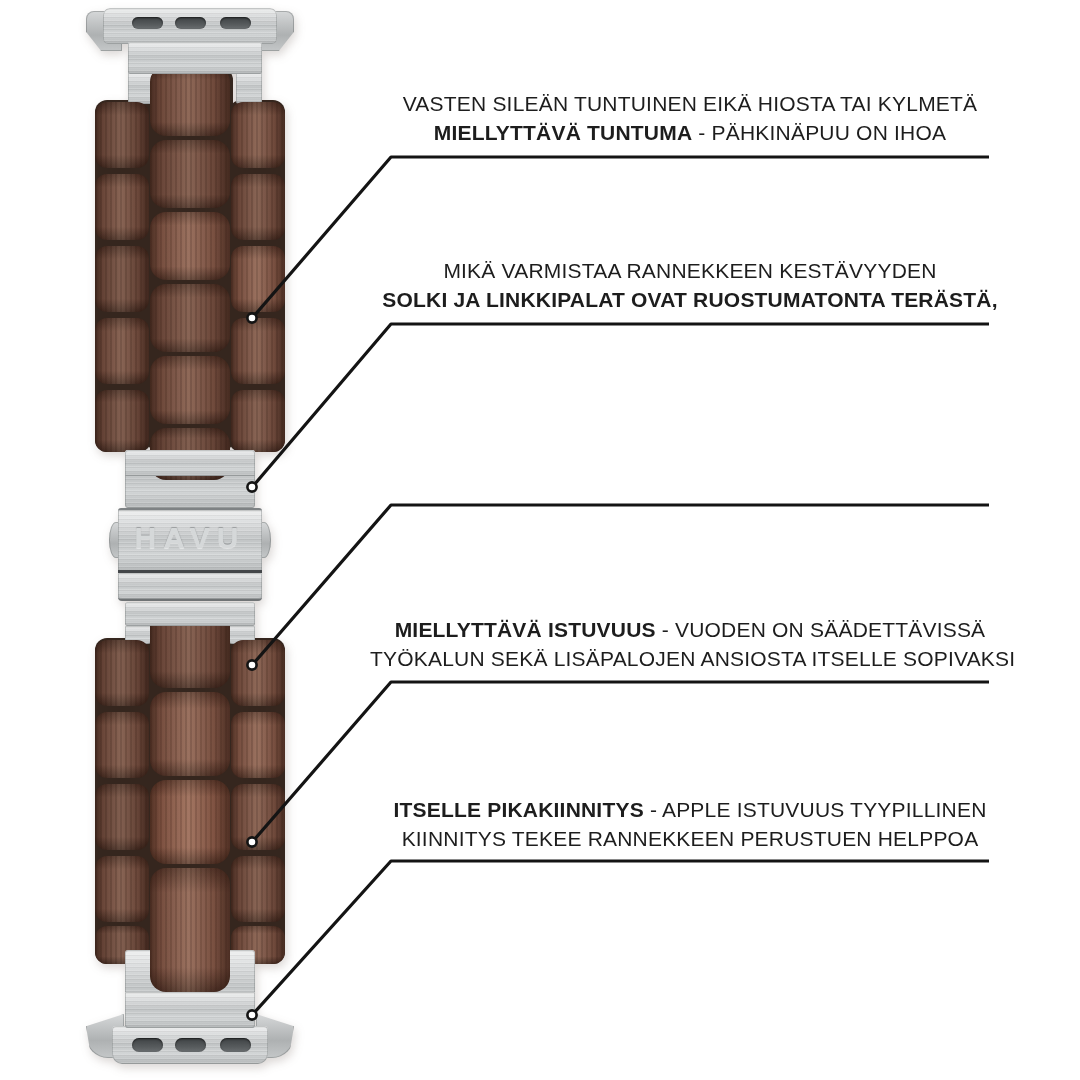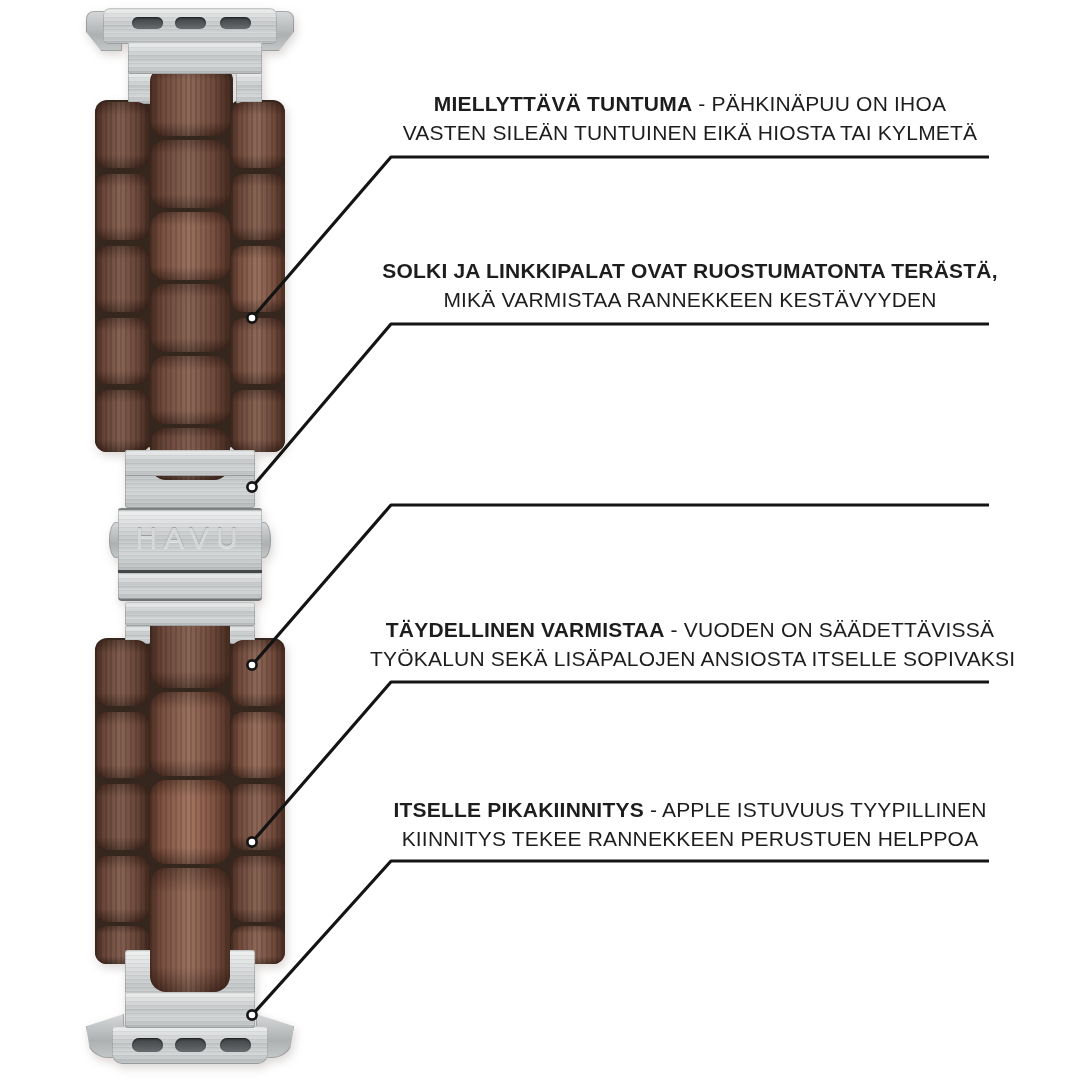--- a/index.html
+++ b/index.html
@@ -37,21 +37,21 @@
       repeating-linear-gradient(90deg, rgba(46,24,15,.18) 0 2px, rgba(0,0,0,0) 2px 5px),
       linear-gradient(90deg, rgba(38,19,11,.6) 0, rgba(38,19,11,.12) 14%, rgba(255,226,200,.18) 48%, rgba(38,19,11,.1) 80%, rgba(38,19,11,.6) 100%),
       linear-gradient(180deg, rgba(35,17,10,.5) 0, rgba(0,0,0,0) 20%, rgba(0,0,0,0) 80%, rgba(25,12,7,.55) 100%);}
   .cen{left:55px;width:80px;}
   .sideL{left:0;width:54px;border-radius:12px;}
   .sideR{left:136px;width:54px;border-radius:12px;}
   .b88{filter:brightness(.88);} .b93{filter:brightness(.93);} .b97{filter:brightness(.97);}
   .b103{filter:brightness(1.05);} .b110{filter:brightness(1.1) saturate(1.05);}
 
   .logo{left:23px;top:521px;width:144px;text-align:center;z-index:5;
-        font-size:30px;letter-spacing:7px;color:#d5d8d9;font-weight:400;
+        font-size:30px;letter-spacing:7px;color:#d5d8d9;font-weight:700;
         text-shadow:0 1px 1px rgba(255,255,255,.5), 0 -1px 1px rgba(96,100,102,.45);}
 </style>
 </head>
 <body>
 
 <div class="stage">
 
   <div class="band">
 
     <div class="steel-dk" style="left:-9px;top:11px;width:36px;height:40px;border-radius:8px 0 0 4px;clip-path:polygon(0 0,100% 0,100% 100%,42% 100%,0 52%);"></div>
@@ -145,34 +145,34 @@
       <polyline points="989,682 391,682 254,840"></polyline>
       <circle cx="252" cy="842" r="4.6"></circle>
     </g>
     <g>
       <polyline points="989,861 391,861 254,1013"></polyline>
       <circle cx="252" cy="1015" r="4.6"></circle>
     </g>
   </svg>
 
   <div class="callout" style="top:89px">
+    <div><b></b><span>VASTEN SILEÄN TUNTUINEN EIKÄ HIOSTA TAI KYLMETÄ</span></div>
     <div><b>MIELLYTTÄVÄ TUNTUMA</b><span> - PÄHKINÄPUU ON IHOA</span></div>
-    <div><b></b><span>VASTEN SILEÄN TUNTUINEN EIKÄ HIOSTA TAI KYLMETÄ</span></div>
   </div>
 
   <div class="callout" style="top:256px">
+    <div><b></b><span>MIKÄ VARMISTAA RANNEKKEEN KESTÄVYYDEN</span></div>
     <div><b>SOLKI JA LINKKIPALAT OVAT RUOSTUMATONTA TERÄSTÄ,</b><span></span></div>
-    <div><b></b><span>MIKÄ VARMISTAA RANNEKKEEN KESTÄVYYDEN</span></div>
   </div>
 
   <div class="callout" style="top:437px">
   </div>
 
   <div class="callout" style="top:615px">
-    <div><b>TÄYDELLINEN VARMISTAA</b><span> - VUODEN ON SÄÄDETTÄVISSÄ</span></div>
+    <div><b>MIELLYTTÄVÄ ISTUVUUS</b><span> - VUODEN ON SÄÄDETTÄVISSÄ</span></div>
     <div><b></b><span>TYÖKALUN SEKÄ LISÄPALOJEN ANSIOSTA ITSELLE SOPIVAKSI</span></div>
   </div>
 
   <div class="callout" style="top:795px">
     <div><b>ITSELLE PIKAKIINNITYS</b><span> - APPLE ISTUVUUS TYYPILLINEN</span></div>
     <div><b></b><span>KIINNITYS TEKEE RANNEKKEEN PERUSTUEN HELPPOA</span></div>
   </div>
 
 </div>
 

